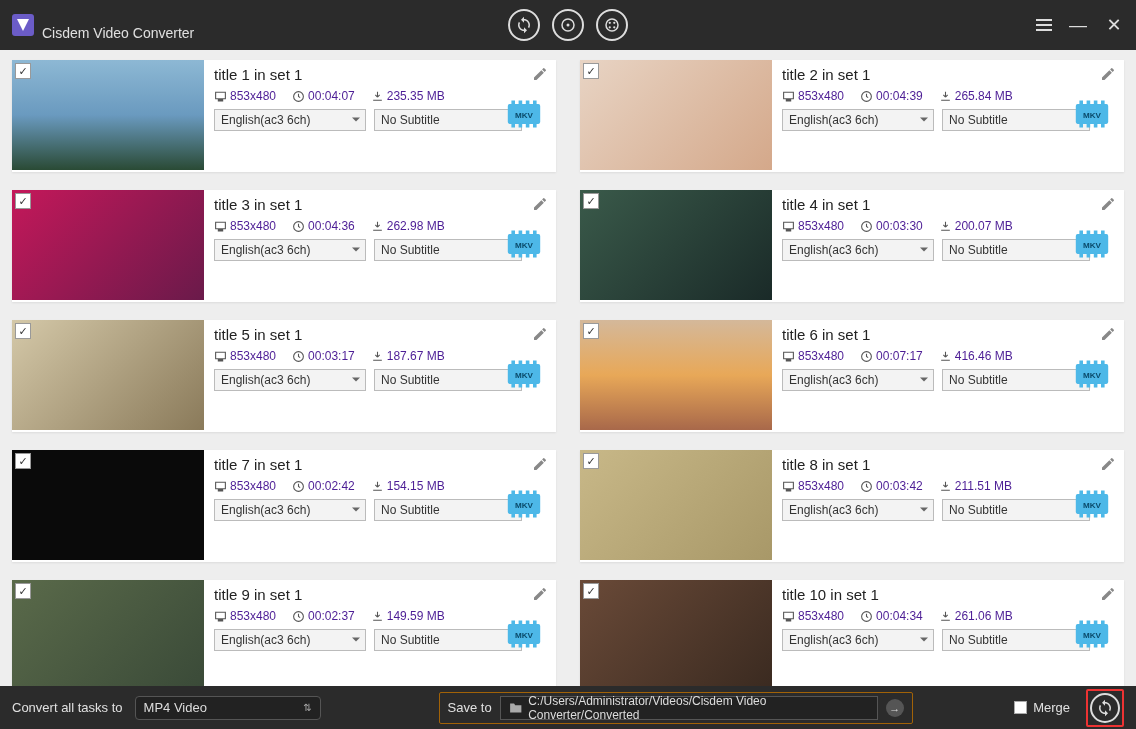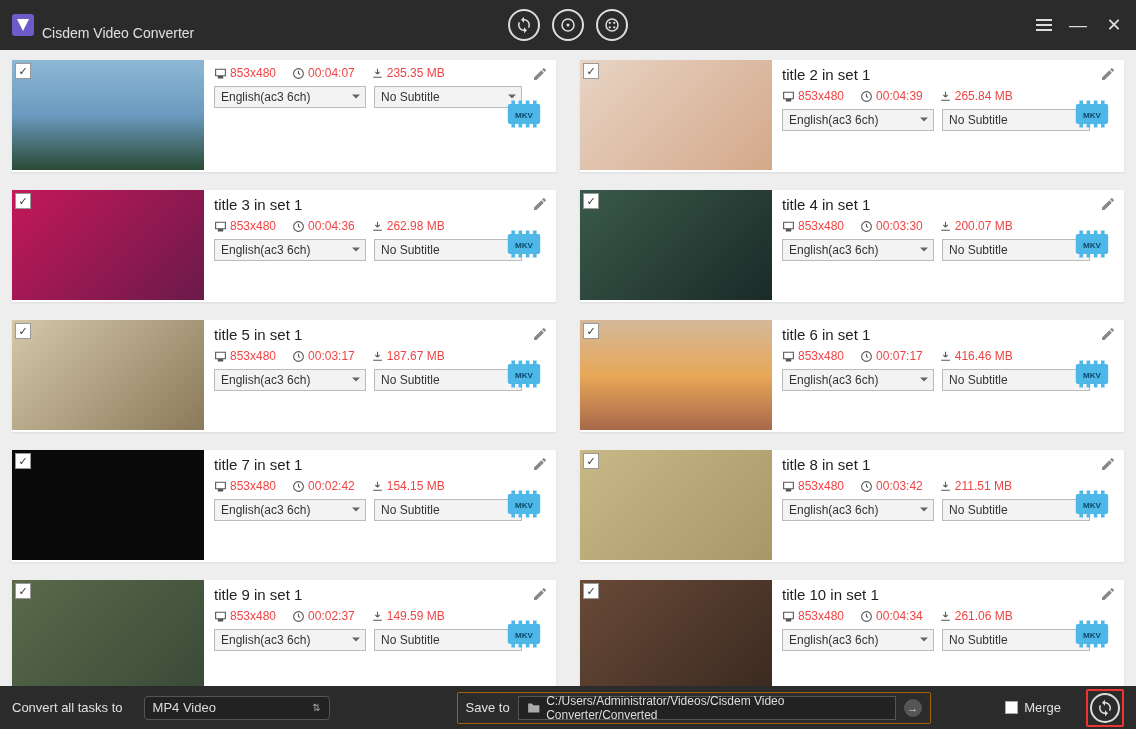--- a/index.html
+++ b/index.html
@@ -42,21 +42,21 @@
   width: 192px; height: 110px; background: linear-gradient(135deg,#7aa8d4,#4a6b8a);
   position: relative; flex-shrink: 0;
 }
 .thumb-check {
   position: absolute; top: 3px; left: 3px; width: 16px; height: 16px;
   background: #fff; border: 1px solid #999; display: flex; align-items: center;
   justify-content: center; font-size: 11px; color: #333;
 }
 .details { flex: 1; padding: 6px 10px 4px; display: flex; flex-direction: column; gap: 6px; position: relative; }
 .title { font-size: 15px; color: #222; }
-.meta { display: flex; gap: 16px; align-items: center; font-size: 12px; color: #ef4444; }
+.meta { display: flex; gap: 16px; align-items: center; font-size: 12px; color: #4c1d95; }
 .meta-item { display: flex; align-items: center; gap: 3px; }
 .meta-item svg { width: 13px; height: 13px; fill: #555; }
 .selects { display: flex; gap: 8px; }
 .sel {
   height: 22px; background: #f3f3f3; border: 1px solid #bbb; font-size: 12px;
   padding: 0 18px 0 6px; position: relative; display: flex; align-items: center;
   cursor: pointer; color: #333;
 }
 .sel.audio { width: 152px; }
 .sel.sub { width: 148px; }
@@ -67,21 +67,21 @@
 .edit-icon { position: absolute; top: 6px; right: 8px; width: 16px; height: 16px; cursor: pointer; }
 .edit-icon svg { width: 16px; height: 16px; fill: #888; }
 .fmt-icon {
   position: absolute; right: 14px; top: 40px; width: 36px; height: 28px;
   display: flex; align-items: center; justify-content: center;
 }
 .fmt-icon svg { width: 36px; height: 28px; }
 
 .bottombar {
   height: 43px; background: #2b2b2b; display: flex; align-items: center;
-  padding: 9px 12px; gap: 17px; color: #e0e0e0; font-size: 13px;
+  padding: 9px 12px; gap: 8px; color: #e0e0e0; font-size: 13px;
 }
 .convert-label { margin-right: 4px; }
 .format-sel {
   width: 186px; height: 24px; background: #222; border: 1px solid #555;
   border-radius: 4px; display: flex; align-items: center; padding: 0 8px;
   position: relative; cursor: pointer; color: #ddd; font-size: 13px;
 }
 .format-sel::after {
   content: '⇅'; position: absolute; right: 8px; font-size: 10px; color: #aaa;
 }
@@ -167,20 +167,21 @@
 
 <div class="content" id="content">
     <div class="item">
       <div class="thumb v1">
         <div class="thumb-check">✓</div>
       </div>
       <div class="details">
         <div class="edit-icon"><svg viewBox="0 0 24 24">
             <path d="M3 17.25V21h3.75L17.81 9.94l-3.75-3.75L3 17.25zM20.71 7.04a1 1 0 0 0 0-1.41l-2.34-2.34a1 1 0 0 0-1.41 0l-1.83 1.83 3.75 3.75 1.83-1.83z"></path>
           </svg></div>
+        <div class="title">title 1 in set 1</div>
         <div class="meta">
           <span class="meta-item">
             <svg viewBox="0 0 24 24">
               <path d="M3 4h18v12H3z M8 20h8v-2H8z" fill="none" stroke="#555" stroke-width="2"></path>
             </svg>
             <span>853x480</span>
           </span>
           <span class="meta-item">
             <svg viewBox="0 0 24 24">
               <circle cx="12" cy="12" r="9" fill="none" stroke="#555" stroke-width="2"></circle>

